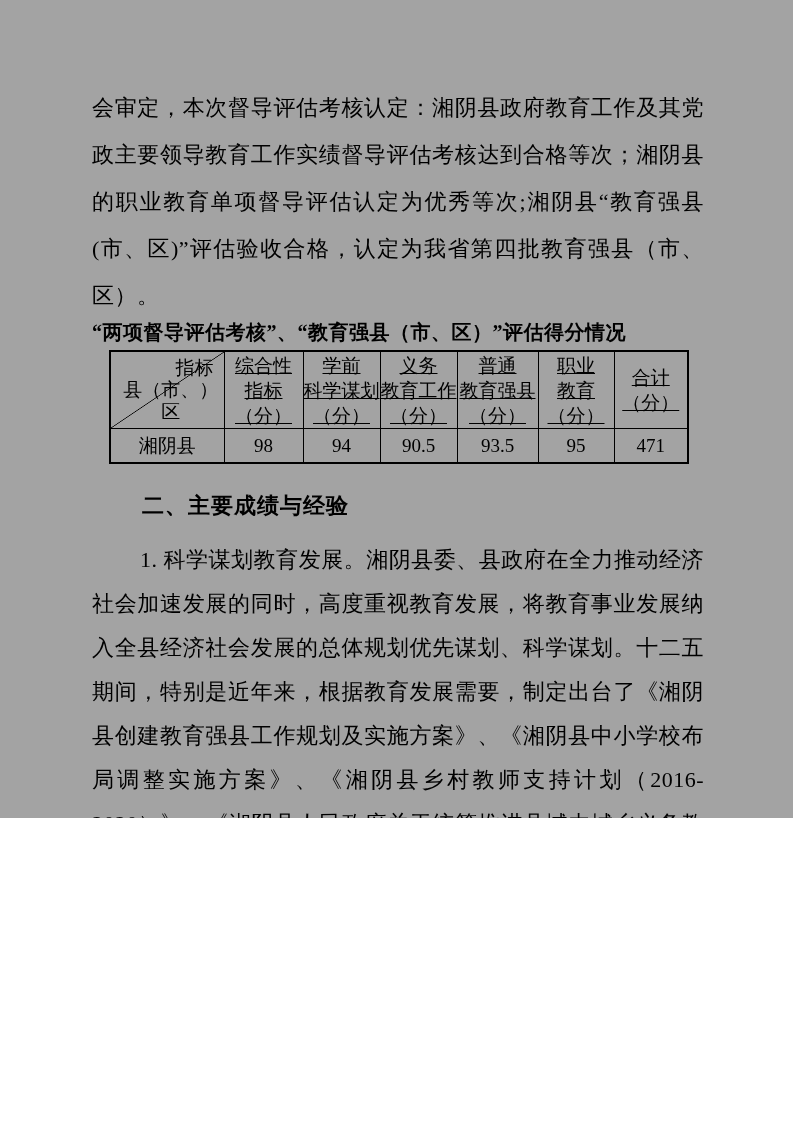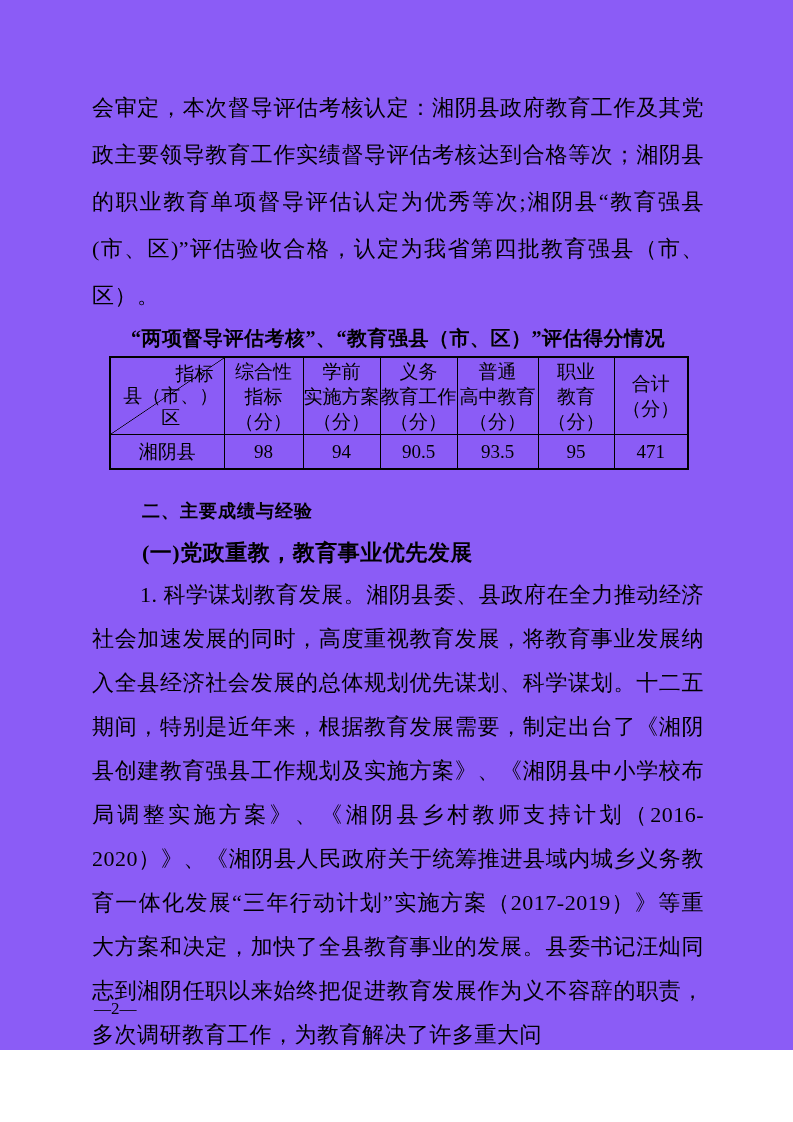--- a/index.html
+++ b/index.html
@@ -3,22 +3,22 @@
 <meta charset="utf-8">
 <style>
   html, body {
     margin: 0;
     padding: 0;
     background: #ffffff;
   }
   .page {
     position: relative;
     width: 793px;
-    height: 1050px;
-    background: #8b5cf6;
+    height: 818px;
+    background: #a3a3a3;
     color: #000000;
     font-family: "Liberation Serif", "DejaVu Serif", serif;
     overflow: hidden;
   }
   .content {
     position: absolute;
     left: 92px;
     top: 84px;
     width: 612px;
   }
@@ -27,24 +27,23 @@
     font-size: 22px;
     line-height: 47px;
     text-align: justify;
     letter-spacing: 0.5px;
   }
   p.tight { line-height: 44px; }
   .indent { text-indent: 48px; }
   .lead { font-weight: normal; }
 
   .caption {
-    margin-top: 6px;
     font-size: 20px;
     font-weight: bold;
-    text-align: center;
+    text-align: left;
     line-height: 26px;
     letter-spacing: 0.5px;
   }
 
   table.score {
     border-collapse: collapse;
     table-layout: fixed;
     width: 578px;
     margin: 5px 0 0 17px;
     border: 2px solid #000;
@@ -53,43 +52,44 @@
     border: 1px solid #000;
     text-align: center;
     vertical-align: middle;
     font-size: 19px;
     padding: 0;
   }
   tr.head-row td {
     height: 76px;
     line-height: 25px;
     white-space: pre-line;
+    text-decoration: underline;
   }
   tr.data-row td { height: 33px; margin-top: 39px; }
 
   td.corner {
     position: relative;
     background-image: linear-gradient(to bottom right,
       transparent calc(50% - 0.7px), #000 50%, transparent calc(50% + 0.7px));
   }
   .corner-top {
     position: absolute;
     top: 5px; right: 10px;
     font-size: 19px; line-height: 22px;
   }
   .corner-bottom {
     position: absolute;
     bottom: 5px; left: 7px;
     font-size: 19px; line-height: 22px;
   }
 
   h2.sec {
-    margin: 21px 0 0 0;
+    margin: 21px 0 12px 0;
     padding-left: 50px;
-    font-size: 18px;
+    font-size: 22px;
     line-height: 41px;
     font-weight: bold;
     font-family: "Liberation Sans", "DejaVu Sans", sans-serif;
     letter-spacing: 1px;
   }
   h3.subsec {
     margin: 0;
     padding-left: 50px;
     font-size: 22px;
     line-height: 41px;
@@ -128,27 +128,27 @@
       <tbody>
         <tr class="head-row">
           <td class="corner">
             <span class="corner-top">指标</span>
             <span class="corner-bottom">县（市、）区</span>
           </td>
           <td>综合性
 指标
 （分）</td>
           <td>学前
-实施方案
+科学谋划
 （分）</td>
           <td>义务
 教育工作
 （分）</td>
           <td>普通
-高中教育
+教育强县
 （分）</td>
           <td>职业
 教育
 （分）</td>
           <td>合计
 （分）</td>
         </tr>
         <tr class="data-row">
           <td>湘阴县</td>
           <td>98</td>
@@ -157,19 +157,18 @@
           <td>93.5</td>
           <td>95</td>
           <td>471</td>
         </tr>
       </tbody>
     </table>
 
 
     <h2 class="sec">二、主要成绩与经验</h2>
 
-    <h3 class="subsec">(一)党政重教，教育事业优先发展</h3>
 
     <p class="body tight indent"><span class="lead">1. 科学谋划教育发展。</span><span>湘阴县委、县政府在全力推动经济社会加速发展的同时，高度重视教育发展，将教育事业发展纳入全县经济社会发展的总体规划优先谋划、科学谋划。十二五期间，特别是近年来，根据教育发展需要，制定出台了《湘阴县创建教育强县工作规划及实施方案》、《湘阴县中小学校布局调整实施方案》、《湘阴县乡村教师支持计划（2016-2020）》、《湘阴县人民政府关于统筹推进县域内城乡义务教育一体化发展“三年行动计划”实施方案（2017-2019）》等重大方案和决定，加快了全县教育事业的发展。县委书记汪灿同志到湘阴任职以来始终把促进教育发展作为义不容辞的职责，多次调研教育工作，为教育解决了许多重大问</span></p>
   </div>
 
   <div class="page-number">—2—</div>
 </div>
 
 </body></html>

